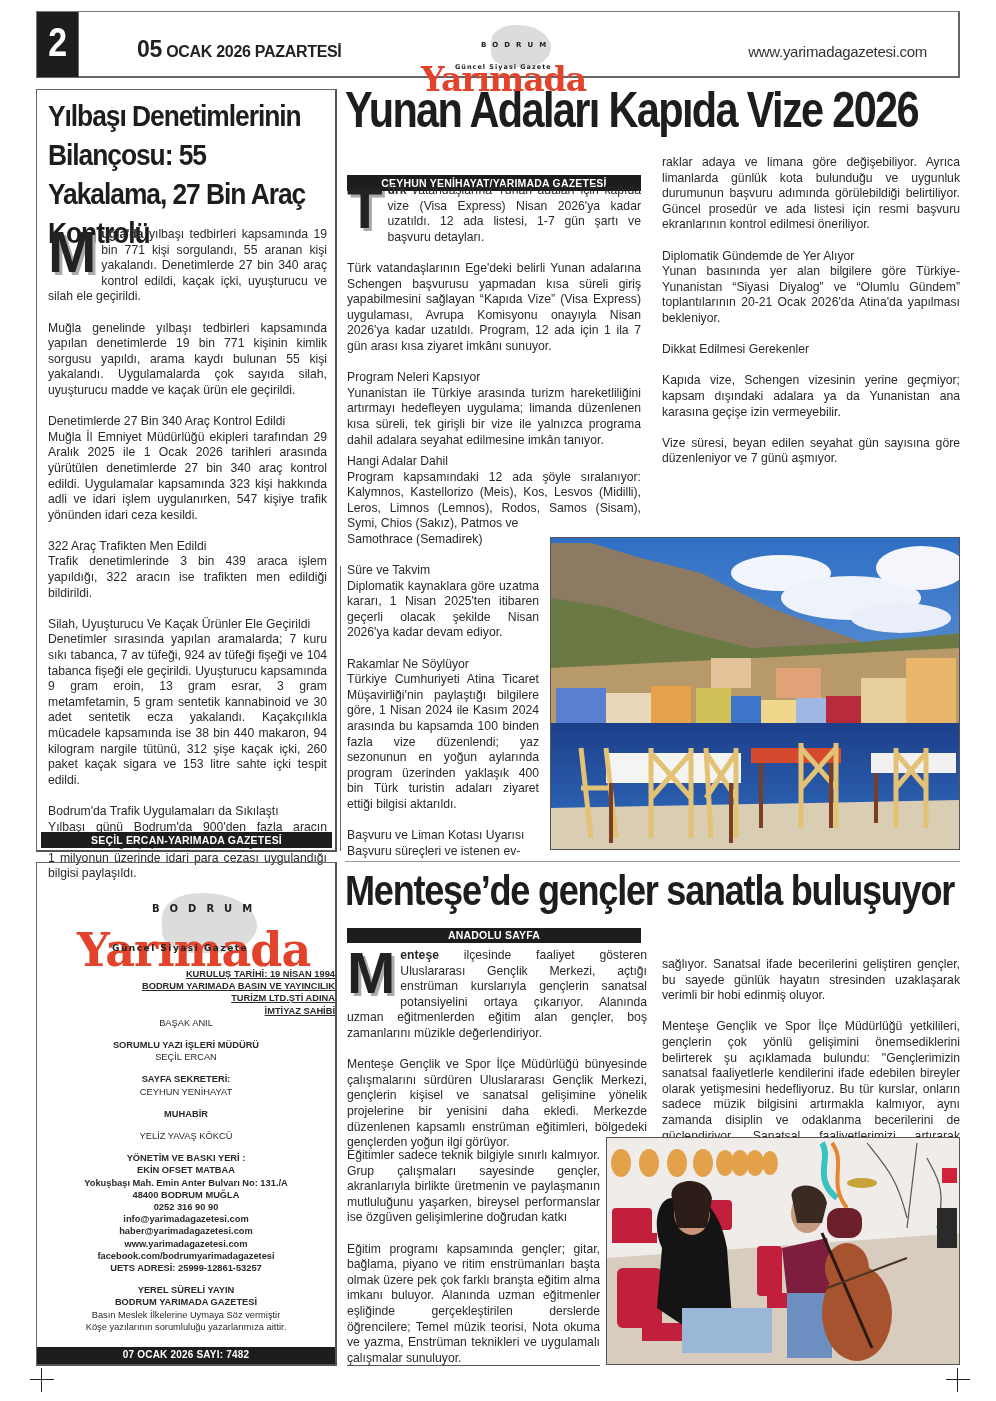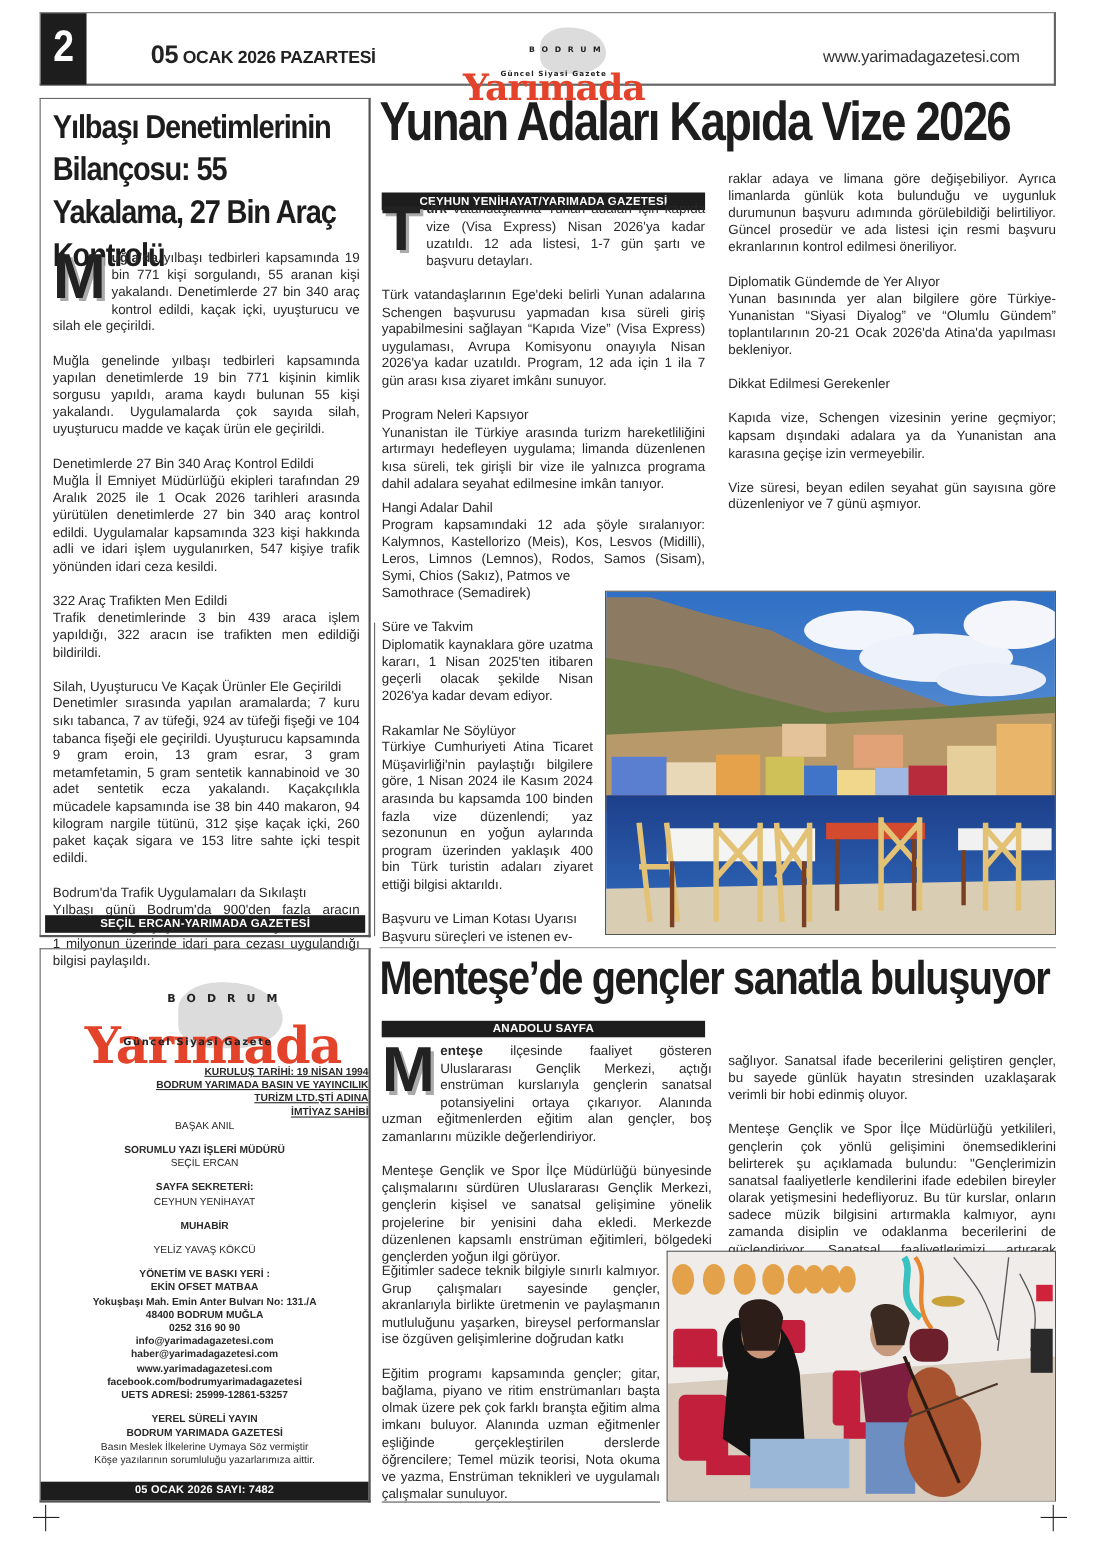--- a/index.html
+++ b/index.html
@@ -208,21 +208,21 @@
     <div class="b">haber@yarimadagazetesi.com</div>
     <div class="b">www.yarimadagazetesi.com</div>
     <div class="b">facebook.com/bodrumyarimadagazetesi</div>
     <div class="b">UETS ADRESİ:  25999-12861-53257</div>
     <div class="gap"></div>
     <div class="b">YEREL SÜRELİ YAYIN</div>
     <div class="b">BODRUM YARIMADA GAZETESİ</div>
     <div>Basın Meslek İlkelerine Uymaya Söz vermiştir</div>
     <div>Köşe yazılarının sorumluluğu yazarlarımıza aittir.</div>
   </div>
-  <div class="byline" style="left:0;top:484px;width:298px;height:17px;font-size:10px;">05 OCAK 2026  SAYI: 7482</div>
+  <div class="byline" style="left:0;top:484px;width:298px;height:17px;font-size:10px;">07 OCAK 2026  SAYI: 7482</div>
 </div>
 
 <div class="mh2">Menteşe’de gençler sanatla buluşuyor</div>
 <div class="byline" style="left:347px;top:928px;width:294px;height:15px;line-height:15px;">ANADOLU SAYFA</div>
 
 <div class="colC body">
   <p>
     <span class="dropcap">M</span><b>enteşe</b><span> ilçesinde faaliyet gösteren Uluslararası Gençlik Merkezi, açtığı enstrüman kurslarıyla gençlerin sanatsal potansiyelini ortaya çıkarıyor. Alanında uzman eğitmenlerden eğitim alan gençler, boş zamanlarını müzikle değerlendiriyor.</span>
   </p>
   <div>

